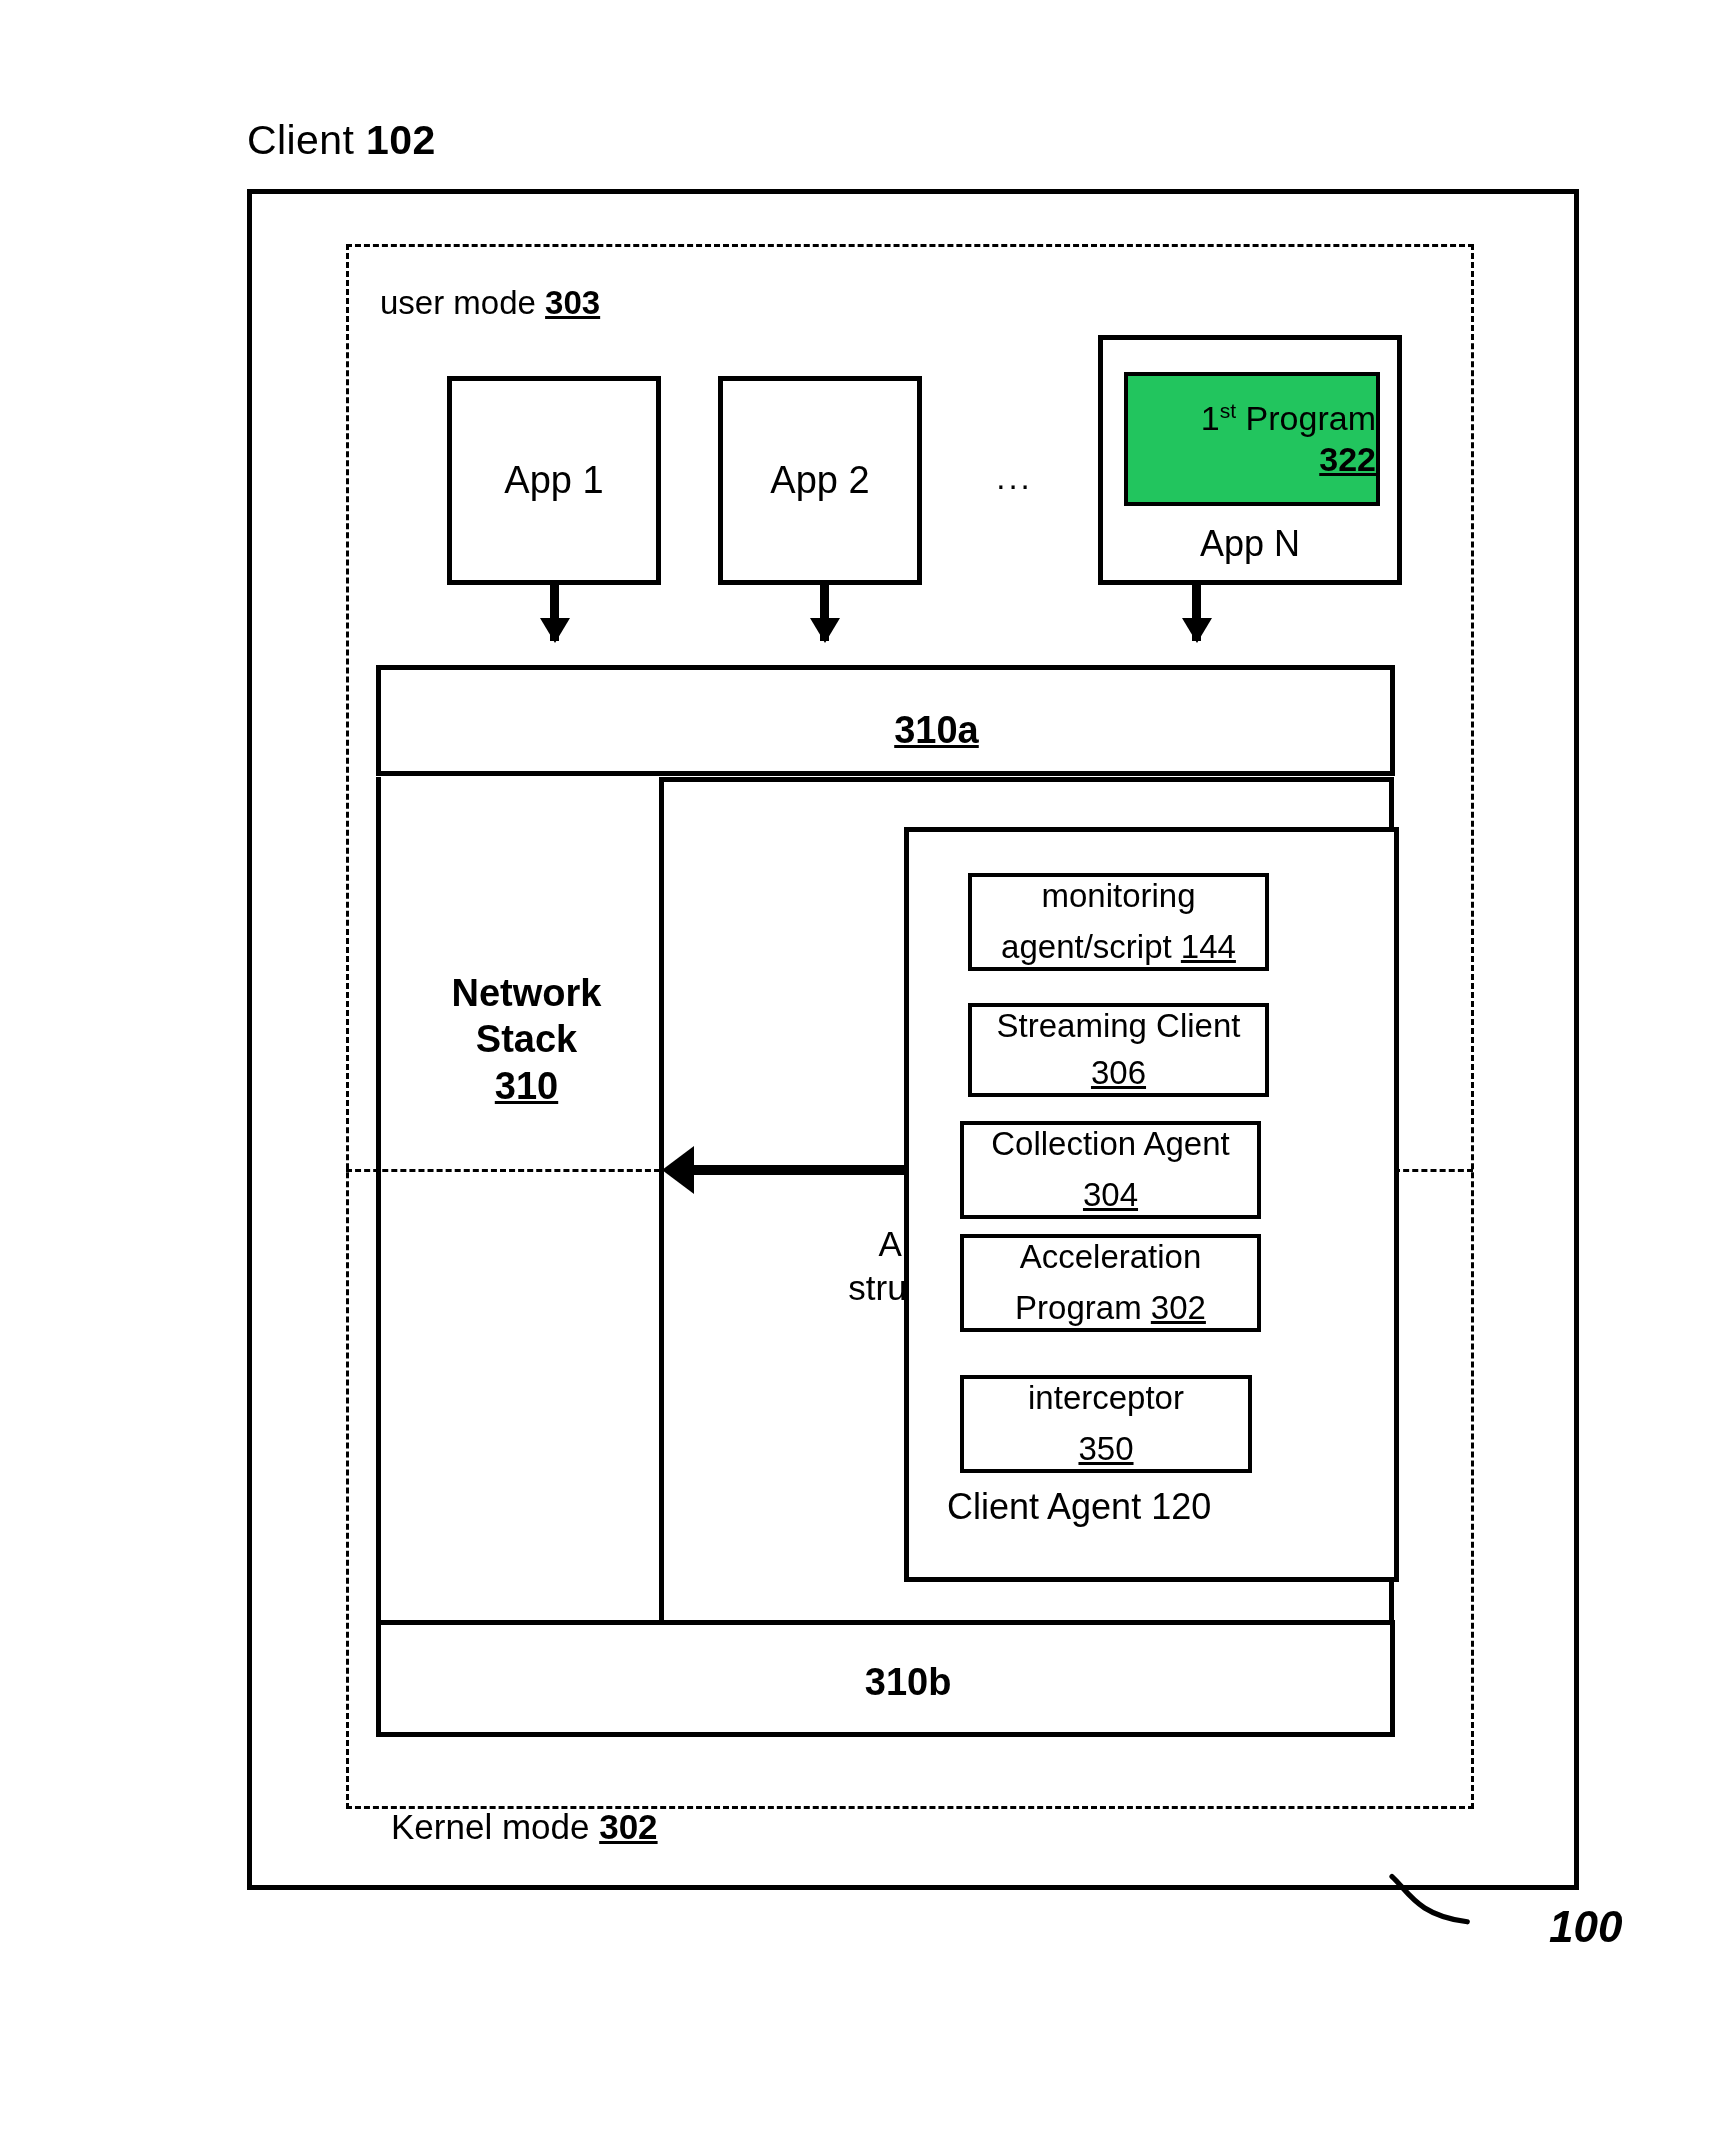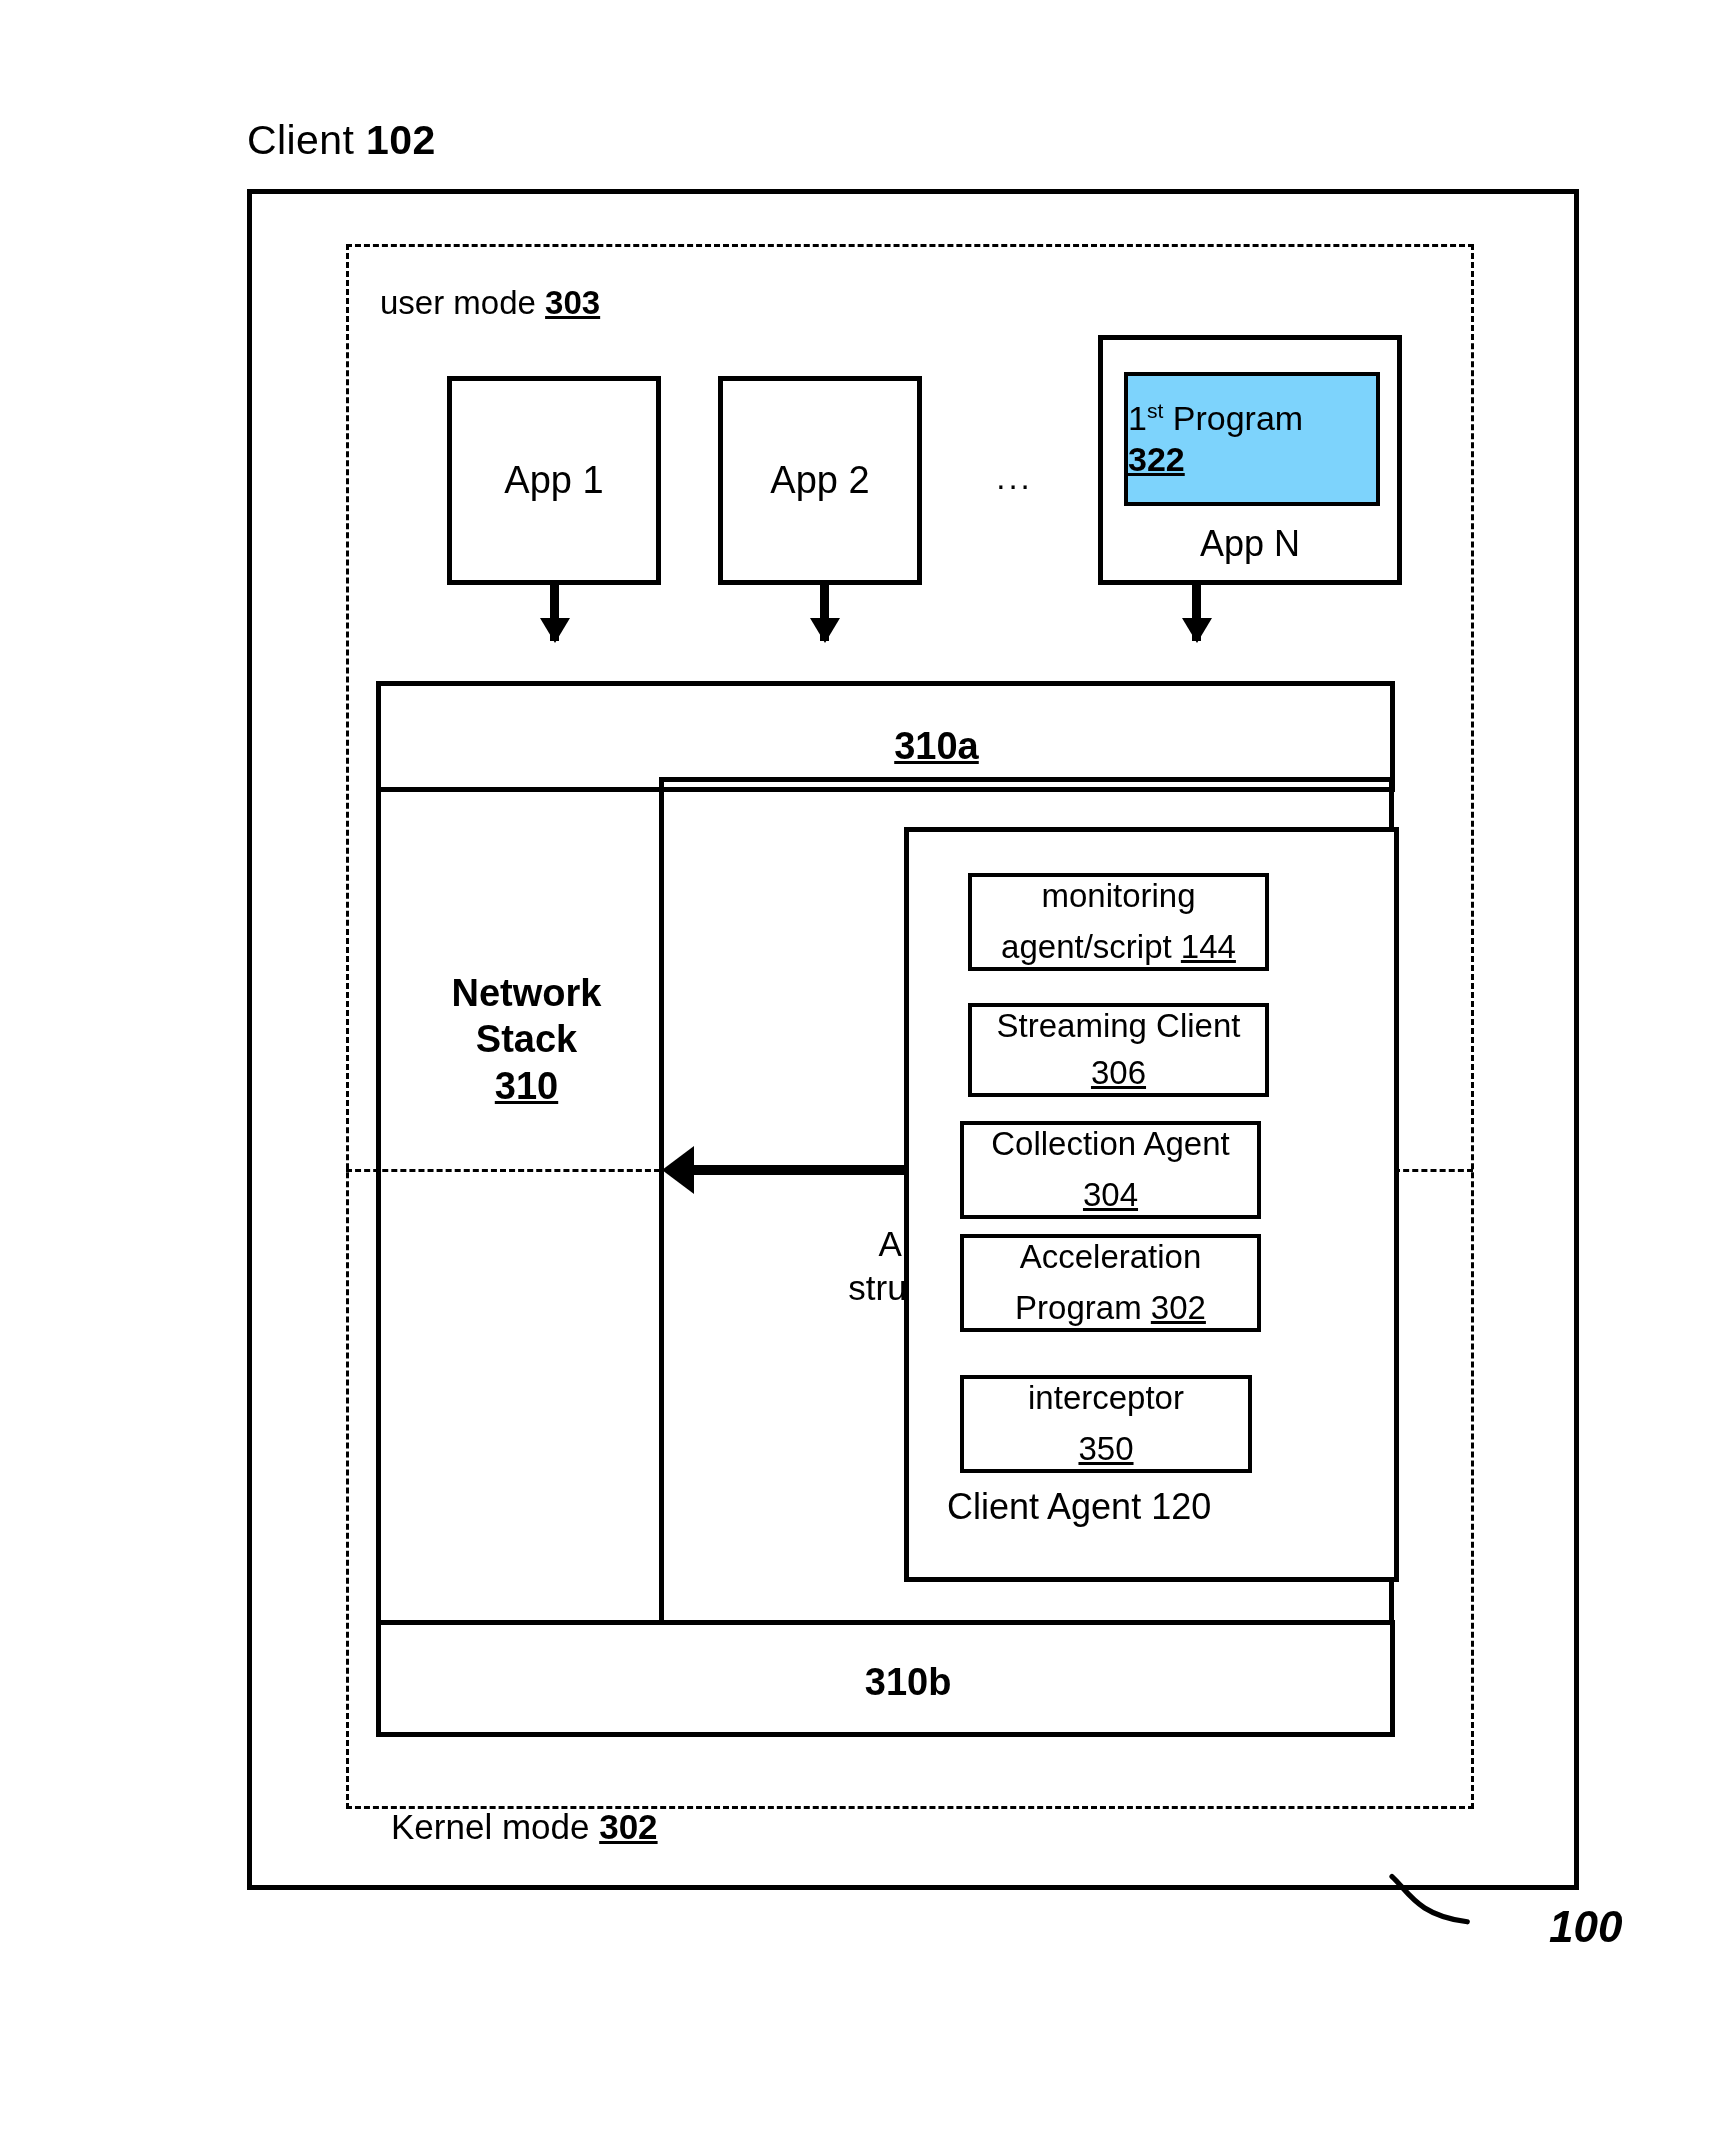--- a/index.html
+++ b/index.html
@@ -51,22 +51,22 @@
     left:977px;top:459px;width:75px;
     font-size:33px;text-align:center;letter-spacing:3px;
   }
 
   #appn-box{
     left:1098px;top:335px;width:304px;height:250px;
     border:5.3px solid #000;background:#fff;
   }
   #first-program-box{
     left:21px;top:32px;width:256px;height:134px;
-    border:4.5px solid #000;background:#7dd3fc;
-    display:flex;flex-direction:column;align-items:flex-start;justify-content:center;
+    border:4.5px solid #000;background:#22c55e;
+    display:flex;flex-direction:column;align-items:flex-end;justify-content:center;
     font-size:34px;line-height:1.08;
   }
   #first-program-box .prog-line{white-space:nowrap;}
   #first-program-box sup{font-size:.62em;vertical-align:super;line-height:0;}
   #first-program-box .num{font-weight:bold;text-decoration:underline;margin-top:4.5px;}
   #appn-label{
     position:absolute;left:0;top:183px;width:100%;
     text-align:center;font-size:36px;
   }
 
@@ -77,21 +77,21 @@
     border-left:15px solid transparent;border-right:15px solid transparent;
     border-top:25.6px solid #000;
   }
   #arrow-app1{left:550px;top:585px;height:56px;}
   #arrow-app2{left:820px;top:585px;height:56px;}
   #arrow-appn{left:1192px;top:585px;height:56px;}
 
   
   #net-310a{
     left:376px;top:665px;width:1019px;height:111px;
-    border:5.3px solid #000;background:#fff;margin-top:16px;
+    border:5.3px solid #000;background:#fff;
   }
   #label-310a{
     position:absolute;left:0;top:39px;width:100%;
     text-align:center;font-size:38px;font-weight:bold;text-decoration:underline;
     transform:translateX(51px);
   }
 
   
   #net-left-wall{left:376px;top:777px;width:5.3px;height:849px;background:#000;}
   #net-inner-wall{left:659px;top:777px;width:5.3px;height:849px;background:#000;}

